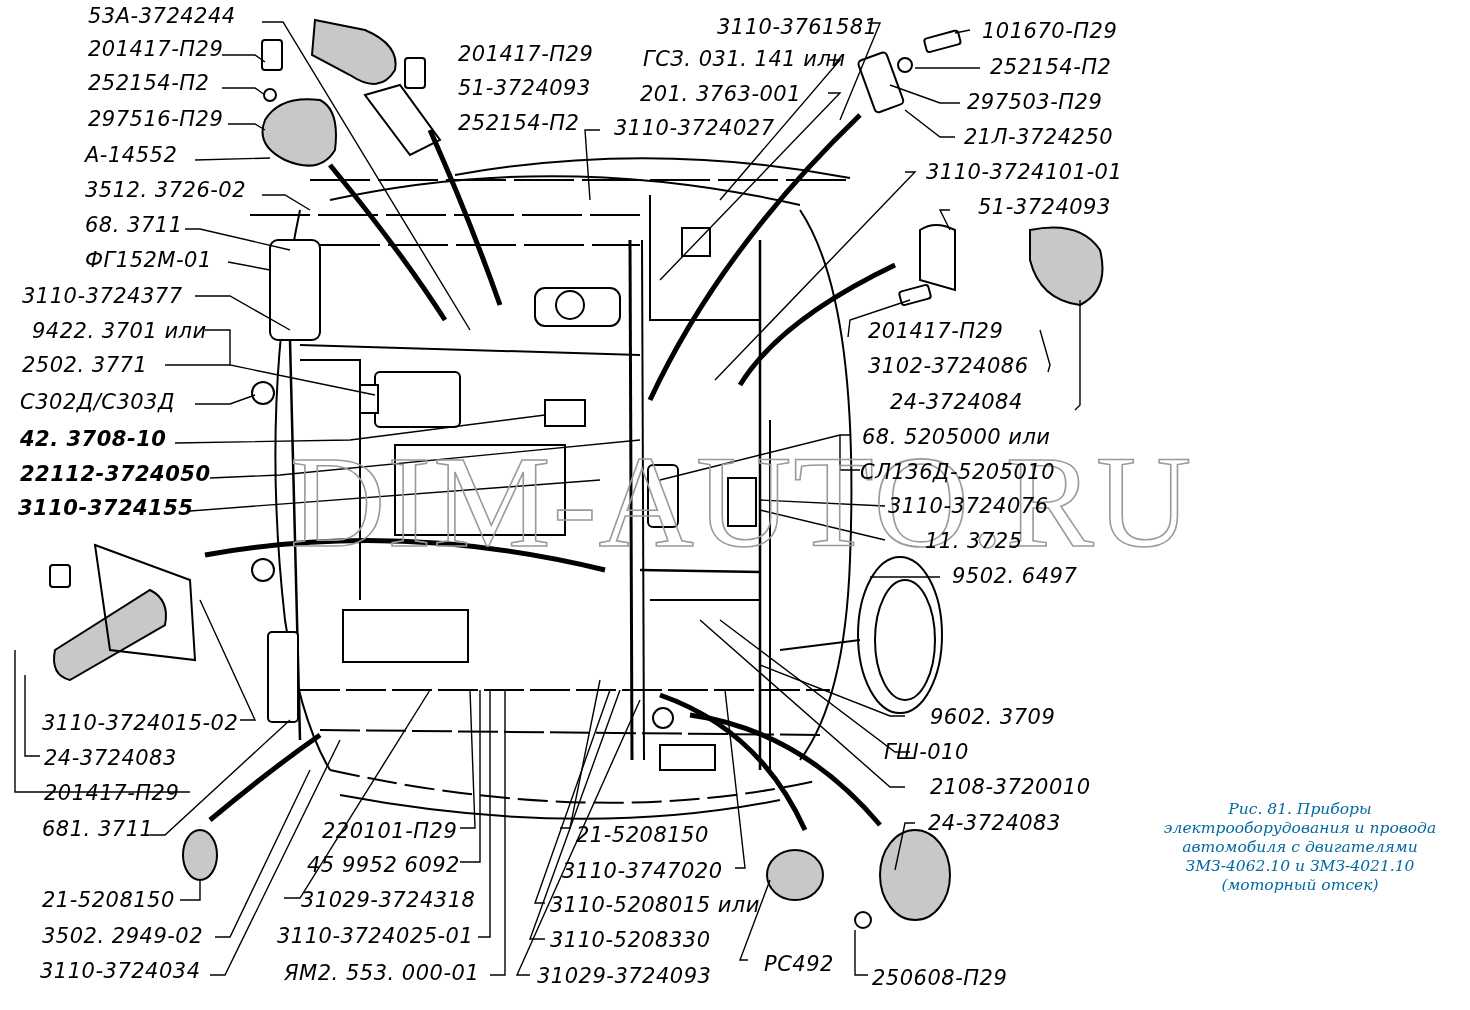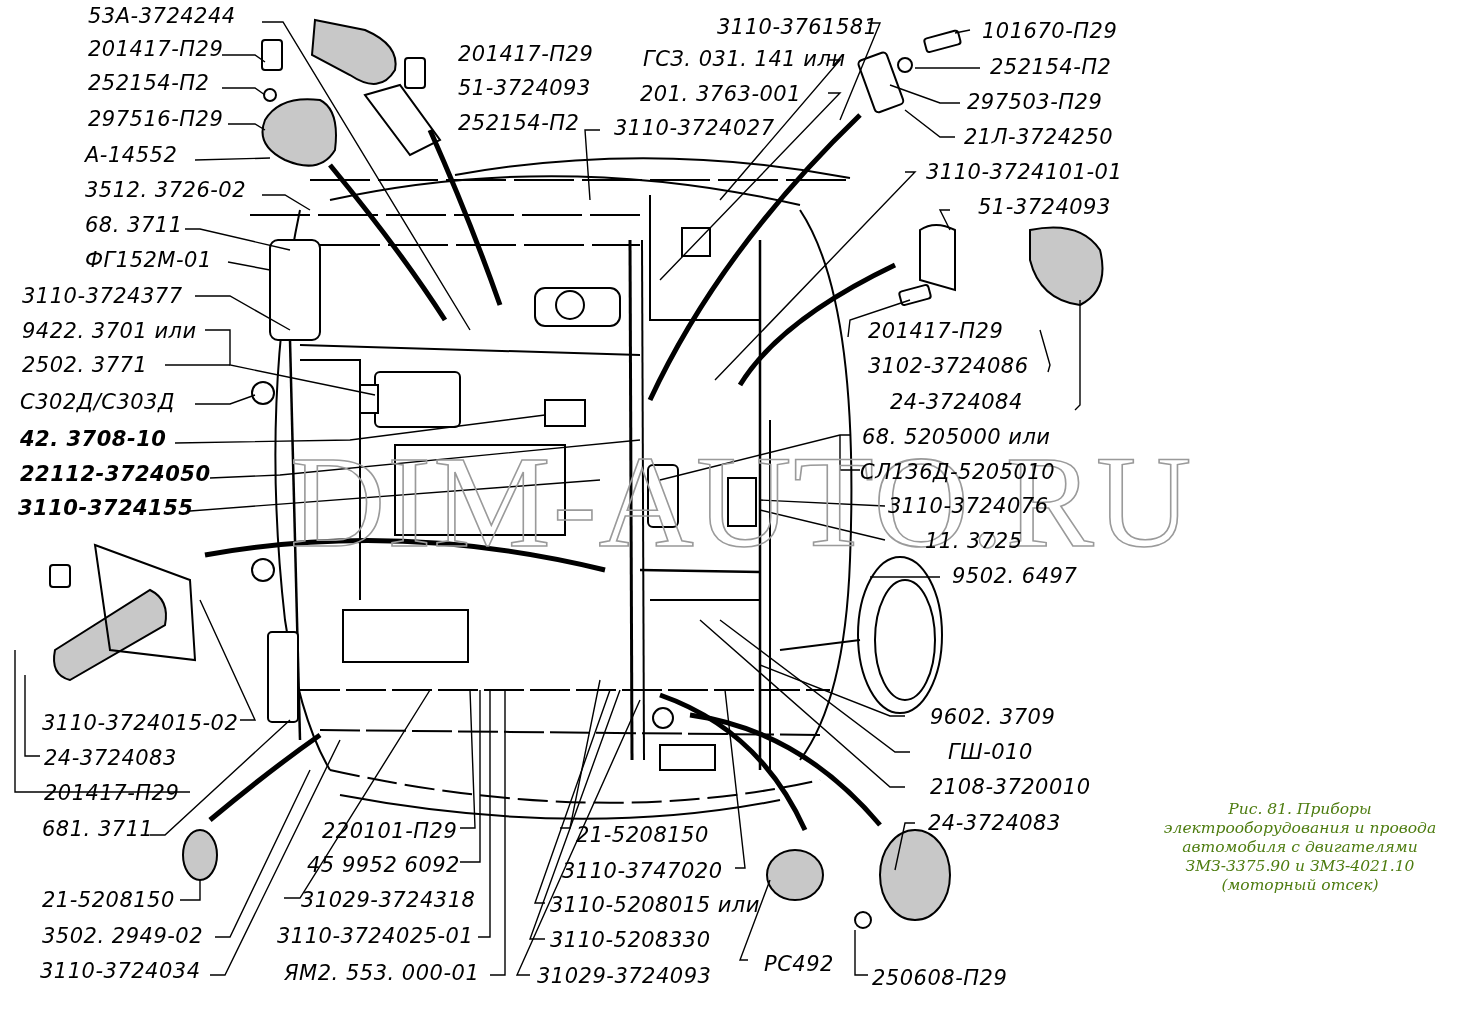--- a/index.html
+++ b/index.html
@@ -3,21 +3,21 @@
 <meta charset="utf-8">
 <style>
   html, body { margin:0; padding:0; background:#ffffff; }
   body { width:1470px; height:1010px; position:relative; overflow:hidden;
          font-family:"DejaVu Sans", sans-serif; color:#000; }
   #art { position:absolute; left:0; top:0; width:1470px; height:1010px; }
   .lbl { position:absolute; font-family:"DejaVu Sans", sans-serif; font-style:italic;
          font-size:21px; line-height:22px; white-space:nowrap; letter-spacing:0.5px; color:#000; }
   .lbl.bold { font-weight:bold; }
   .caption { position:absolute; left:1150px; top:800px; width:300px; text-align:center;
-             font-family:"DejaVu Serif", serif; font-style:italic; font-size:15.5px; line-height:19px; color:#4d7c0f; }
+             font-family:"DejaVu Serif", serif; font-style:italic; font-size:15.5px; line-height:19px; color:#0369a1; }
   .caption div { white-space:nowrap; }
   .wm { position:absolute; left:290px; top:436px; font-family:"Liberation Serif", serif;
         font-size:132px; line-height:132px; color:transparent; -webkit-text-stroke:1.6px #9a9a9a;
         letter-spacing:2px; white-space:nowrap; pointer-events:none; }
 </style>
 </head>
 <body>
 
 <svg id="art" viewBox="0 0 1470 1010" xmlns="http://www.w3.org/2000/svg">
   <g fill="none" stroke="#000" stroke-width="2">
@@ -172,21 +172,21 @@
 
 <div class="lbl" style="left:88px;top:5px">53А-3724244</div>
 <div class="lbl" style="left:88px;top:38px">201417-П29</div>
 <div class="lbl" style="left:88px;top:72px">252154-П2</div>
 <div class="lbl" style="left:88px;top:108px">297516-П29</div>
 <div class="lbl" style="left:85px;top:144px">А-14552</div>
 <div class="lbl" style="left:85px;top:179px">3512. 3726-02</div>
 <div class="lbl" style="left:85px;top:214px">68. 3711</div>
 <div class="lbl" style="left:85px;top:249px">ФГ152М-01</div>
 <div class="lbl" style="left:22px;top:285px">3110-3724377</div>
-<div class="lbl" style="left:22px;top:320px">9422. 3701 или</div>
+<div class="lbl" style="left:32px;top:320px">9422. 3701 или</div>
 <div class="lbl" style="left:22px;top:354px">2502. 3771</div>
 <div class="lbl" style="left:20px;top:391px">С302Д/С303Д</div>
 <div class="lbl bold" style="left:20px;top:428px">42. 3708-10</div>
 <div class="lbl bold" style="left:20px;top:463px">22112-3724050</div>
 <div class="lbl bold" style="left:18px;top:497px">3110-3724155</div>
 <div class="lbl" style="left:42px;top:712px">3110-3724015-02</div>
 <div class="lbl" style="left:44px;top:747px">24-3724083</div>
 <div class="lbl" style="left:44px;top:782px">201417-П29</div>
 <div class="lbl" style="left:42px;top:818px">681. 3711</div>
 <div class="lbl" style="left:42px;top:889px">21-5208150</div>
@@ -209,36 +209,36 @@
 <div class="lbl" style="left:978px;top:196px">51-3724093</div>
 <div class="lbl" style="left:868px;top:320px">201417-П29</div>
 <div class="lbl" style="left:868px;top:355px">3102-3724086</div>
 <div class="lbl" style="left:890px;top:391px">24-3724084</div>
 <div class="lbl" style="left:862px;top:426px">68. 5205000 или</div>
 <div class="lbl" style="left:860px;top:461px">СЛ136Д-5205010</div>
 <div class="lbl" style="left:888px;top:495px">3110-3724076</div>
 <div class="lbl" style="left:925px;top:530px">11. 3725</div>
 <div class="lbl" style="left:952px;top:565px">9502. 6497</div>
 <div class="lbl" style="left:930px;top:706px">9602. 3709</div>
-<div class="lbl" style="left:948px;top:741px">ГШ-010</div>
+<div class="lbl" style="left:884px;top:741px">ГШ-010</div>
 <div class="lbl" style="left:930px;top:776px">2108-3720010</div>
 <div class="lbl" style="left:928px;top:812px">24-3724083</div>
 
 <div class="lbl" style="left:322px;top:820px">220101-П29</div>
 <div class="lbl" style="left:307px;top:854px">45 9952 6092</div>
 <div class="lbl" style="left:301px;top:889px">31029-3724318</div>
 <div class="lbl" style="left:277px;top:925px">3110-3724025-01</div>
 <div class="lbl" style="left:284px;top:962px">ЯМ2. 553. 000-01</div>
 <div class="lbl" style="left:576px;top:824px">21-5208150</div>
 <div class="lbl" style="left:562px;top:860px">3110-3747020</div>
 <div class="lbl" style="left:550px;top:894px">3110-5208015 или</div>
 <div class="lbl" style="left:550px;top:929px">3110-5208330</div>
 <div class="lbl" style="left:537px;top:965px">31029-3724093</div>
 <div class="lbl" style="left:764px;top:953px">РС492</div>
 <div class="lbl" style="left:872px;top:967px">250608-П29</div>
 
 <div class="caption">
   <div>Рис. 81. Приборы</div>
   <div>электрооборудования и провода</div>
   <div>автомобиля с двигателями</div>
-  <div>ЗМЗ-3375.90 и ЗМЗ-4021.10</div>
+  <div>ЗМЗ-4062.10 и ЗМЗ-4021.10</div>
   <div>(моторный отсек)</div>
 </div>
 
 </body></html>

